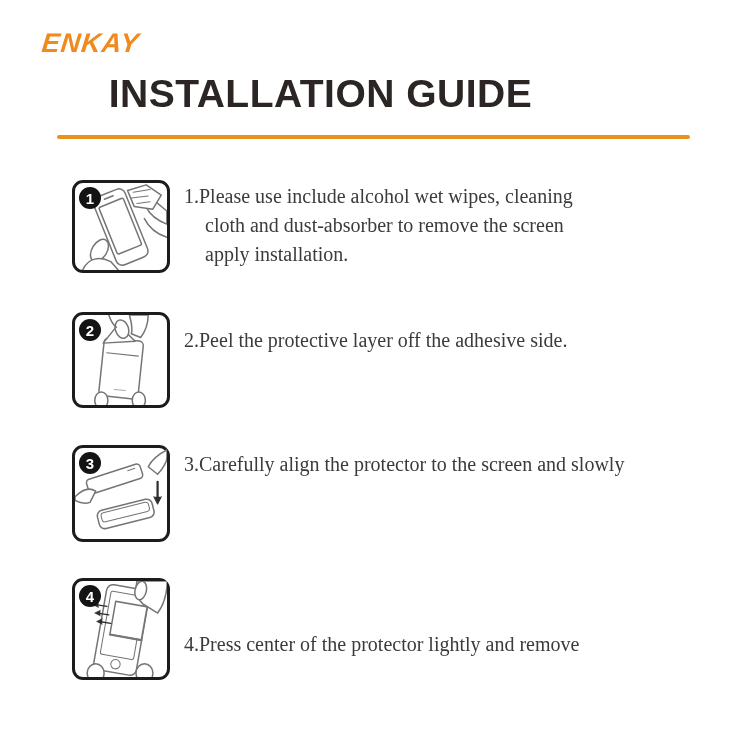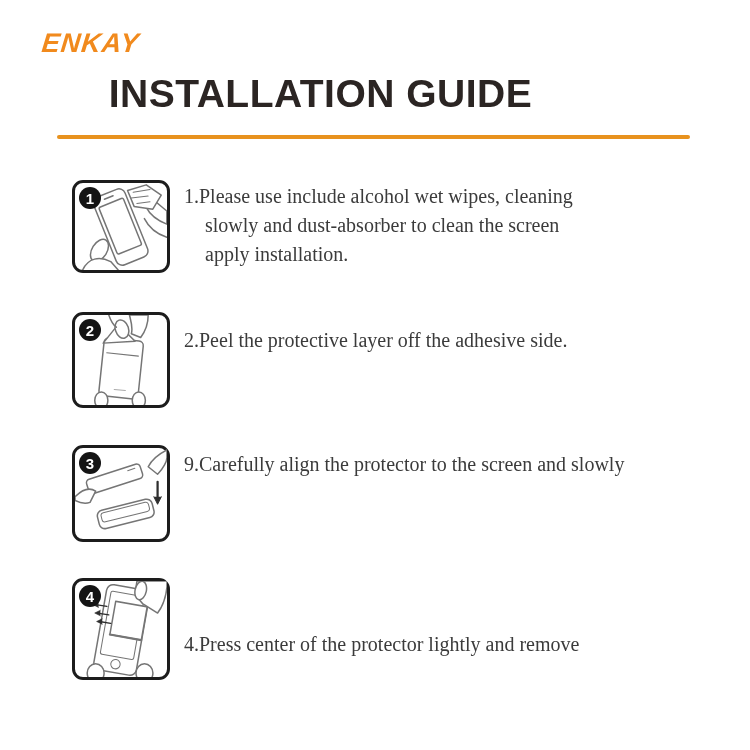--- a/index.html
+++ b/index.html
@@ -64,21 +64,21 @@
         <path d="M56 8 L76 2 L92 13 L83 28 L63 25 Z" fill="#fff"></path>
         <path d="M62 10 L80 7 M60 16 L78 14 M66 22 L80 20" stroke-width="1.1"></path>
 
         <ellipse cx="26" cy="72" rx="8" ry="13" transform="rotate(32 26 72)" fill="#fff"></ellipse>
         <path d="M8 93 C14 80 26 78 38 84 L46 93" fill="#fff"></path>
       </svg>
       <div class="badge">1</div>
     </div>
     <div class="step-text">
       <span class="ln">1.Please use include alcohol wet wipes, cleaning</span>
-      <span class="ln cont">slowly and dust-absorber to clean the screen</span>
+      <span class="ln cont">cloth and dust-absorber to remove the screen</span>
       <span class="ln cont">apply installation.</span>
     </div>
   </div>
 
   <div class="step-row" style="top:312px;">
     <div class="illus-box" style="height:96px;">
       <svg viewBox="0 0 98 96" fill="none" stroke="#757575" stroke-width="1.6" stroke-linejoin="round" stroke-linecap="round">
 
         <g transform="rotate(6 49 58)">
           <rect x="28" y="26" width="42" height="62" rx="5" fill="#fff"></rect>
@@ -121,21 +121,21 @@
         <path d="M98 2 C90 6 82 12 78 20 L88 28 C94 22 98 14 98 10 Z" fill="#fff"></path>
 
         <g stroke="#2e2e2e" stroke-width="2.4">
           <line x1="88" y1="36" x2="88" y2="54"></line>
           <path d="M84 52 L88 60 L92 52" fill="#2e2e2e" stroke-width="1"></path>
         </g>
       </svg>
       <div class="badge">3</div>
     </div>
     <div class="step-text" style="top:5px;">
-      <span class="ln">9.Carefully align the protector to  the screen and slowly</span>
+      <span class="ln">3.Carefully align the protector to  the screen and slowly</span>
     </div>
   </div>
 
   <div class="step-row" style="top:578px;">
     <div class="illus-box" style="height:102px;">
       <svg viewBox="0 0 98 102" fill="none" stroke="#757575" stroke-width="1.6" stroke-linejoin="round" stroke-linecap="round">
 
         <g transform="rotate(10 49 55)">
           <rect x="26" y="6" width="46" height="92" rx="7" fill="#fff"></rect>
           <rect x="31" y="13" width="36" height="68" rx="2" fill="#fff" stroke-width="1.1"></rect>

